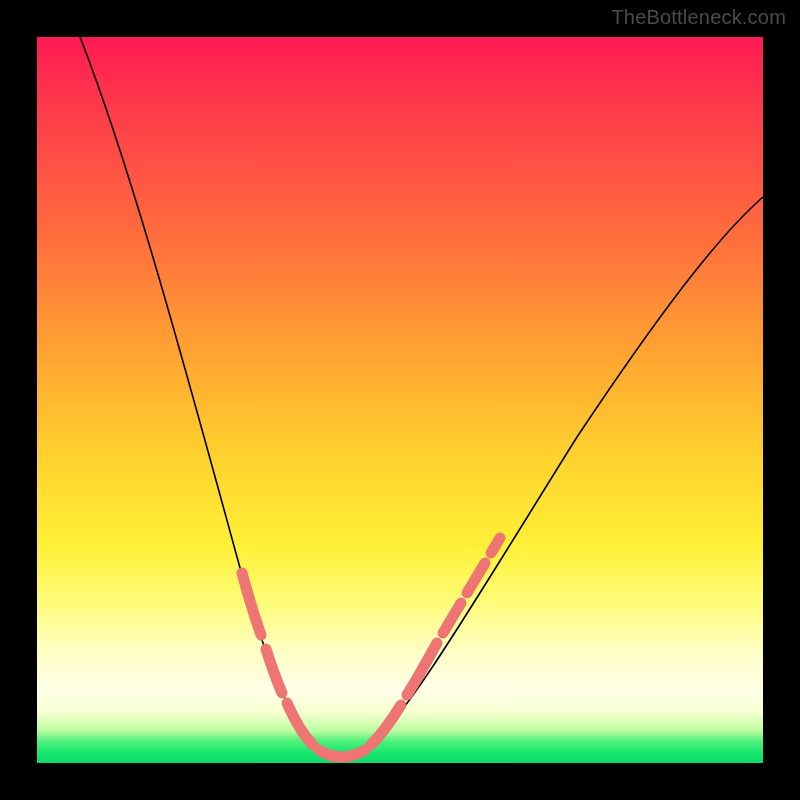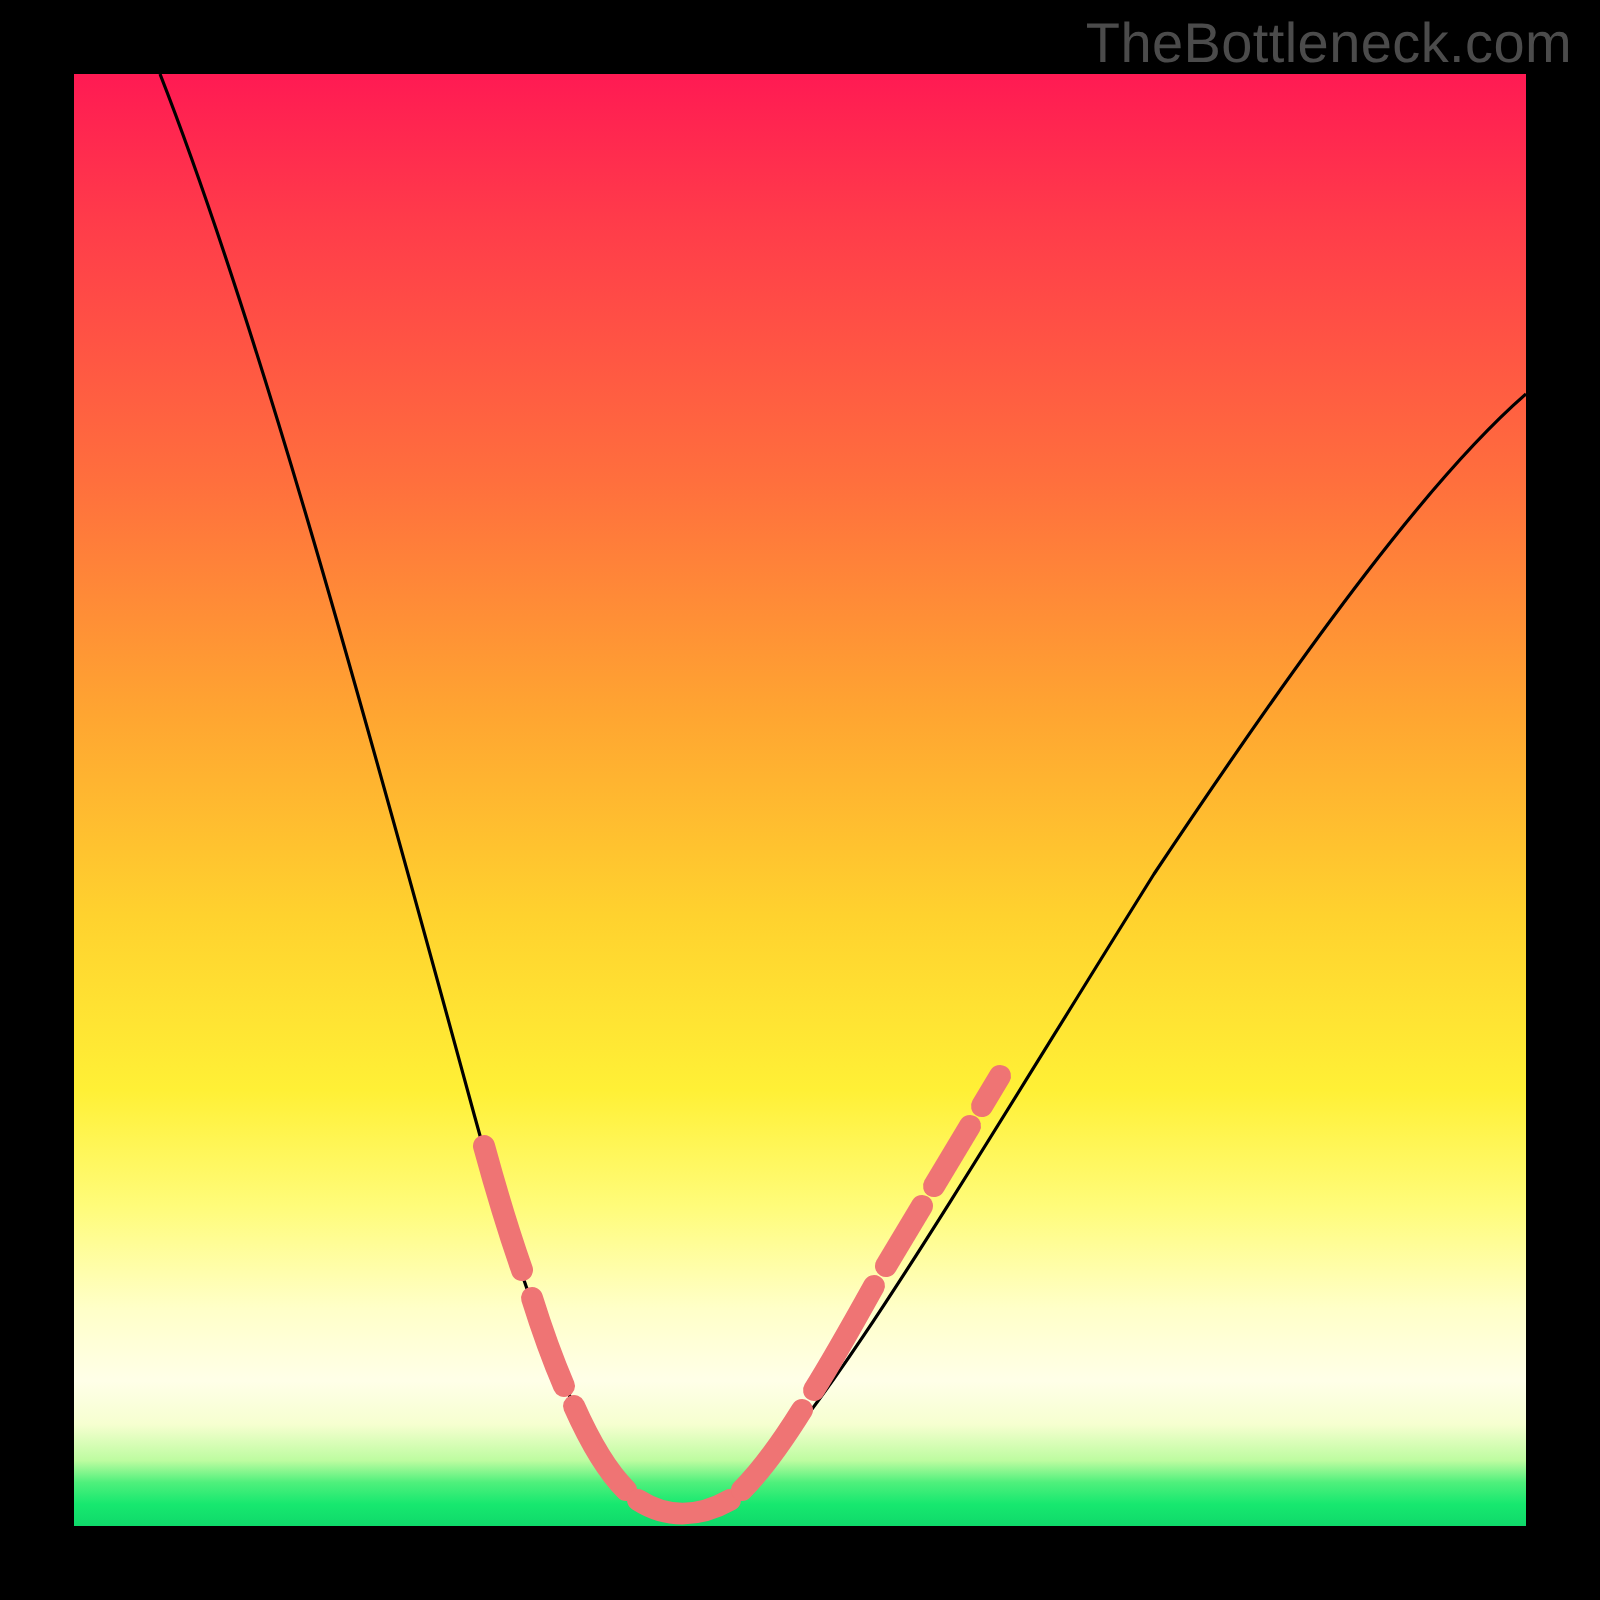--- a/index.html
+++ b/index.html
@@ -44,21 +44,21 @@
       #4ff07c 97%,
       #17e86f 98.5%,
       #0fd96a 100%
     );
   }
   .watermark {
     position: absolute;
     top: 6px;
     right: 14px;
     color: #4b4b4b;
-    font-size: 28px;
+    font-size: 20px;
     font-weight: 500;
     letter-spacing: 0.2px;
     user-select: none;
   }
   svg.curve {
     position: absolute;
     inset: 0;
   }
   .curve-path {
     fill: none;

